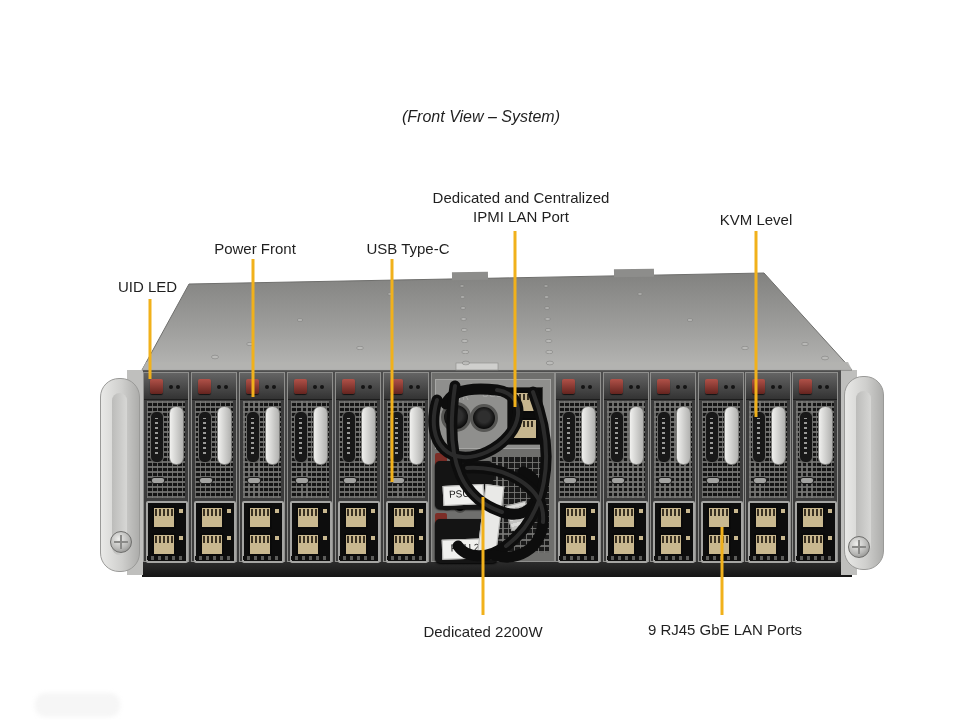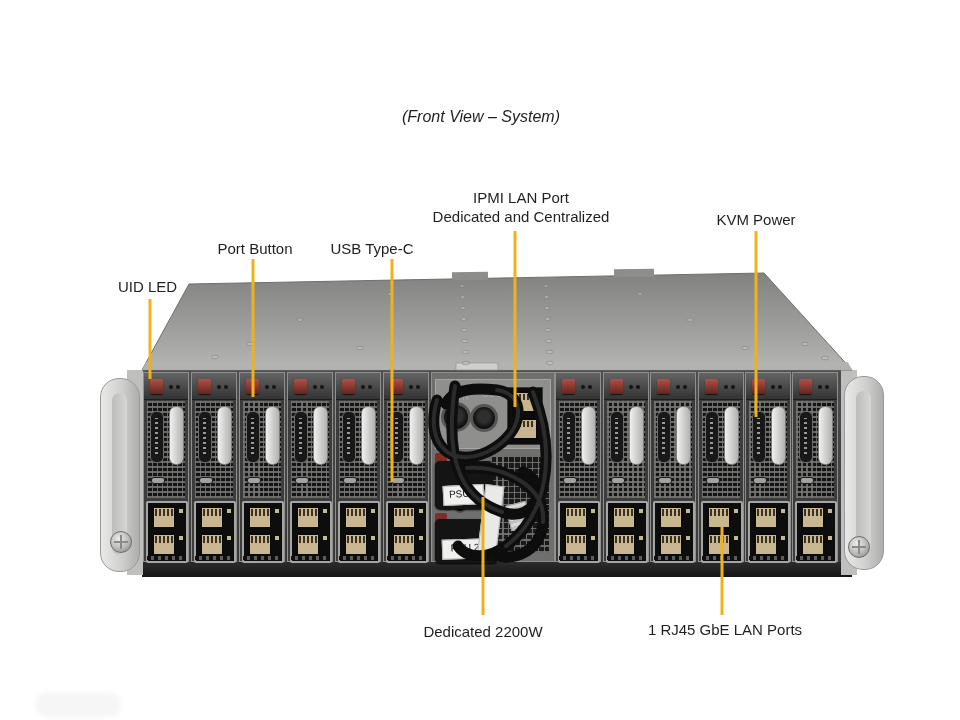--- a/index.html
+++ b/index.html
@@ -432,27 +432,27 @@
       <line x1="253" y1="211" x2="253" y2="349"></line>
       <line x1="392" y1="211" x2="392" y2="434"></line>
       <line x1="515" y1="183" x2="515" y2="359"></line>
       <line x1="756" y1="183" x2="756" y2="369"></line>
       <line x1="483" y1="449" x2="483" y2="567"></line>
       <line x1="722" y1="479" x2="722" y2="567"></line>
     </g>
   </svg>
 
   <div class="callout left-align" style="left:118px;top:229px;">UID LED</div>
-  <div class="callout" style="left:255px;top:191px;">Port Button</div>
-  <div class="callout" style="left:372px;top:191px;">USB Type-C</div>
+  <div class="callout" style="left:255px;top:191px;">Power Front</div>
+  <div class="callout" style="left:408px;top:191px;">USB Type-C</div>
   <div class="callout" style="left:521px;top:140px;">
+    <div>Dedicated and Centralized</div>
     <div>IPMI LAN Port</div>
-    <div>Dedicated and Centralized</div>
-  </div>
-  <div class="callout" style="left:756px;top:162px;">KVM Power</div>
+  </div>
+  <div class="callout" style="left:756px;top:162px;">KVM Level</div>
   <div class="callout" style="left:483px;top:574px;">
     <div>Dedicated 2200W</div>
   </div>
   <div class="callout" style="left:725px;top:572px;">
-    <div>1 RJ45 GbE LAN Ports</div>
+    <div>9 RJ45 GbE LAN Ports</div>
   </div>
 
 </div>
 
 </body></html>

